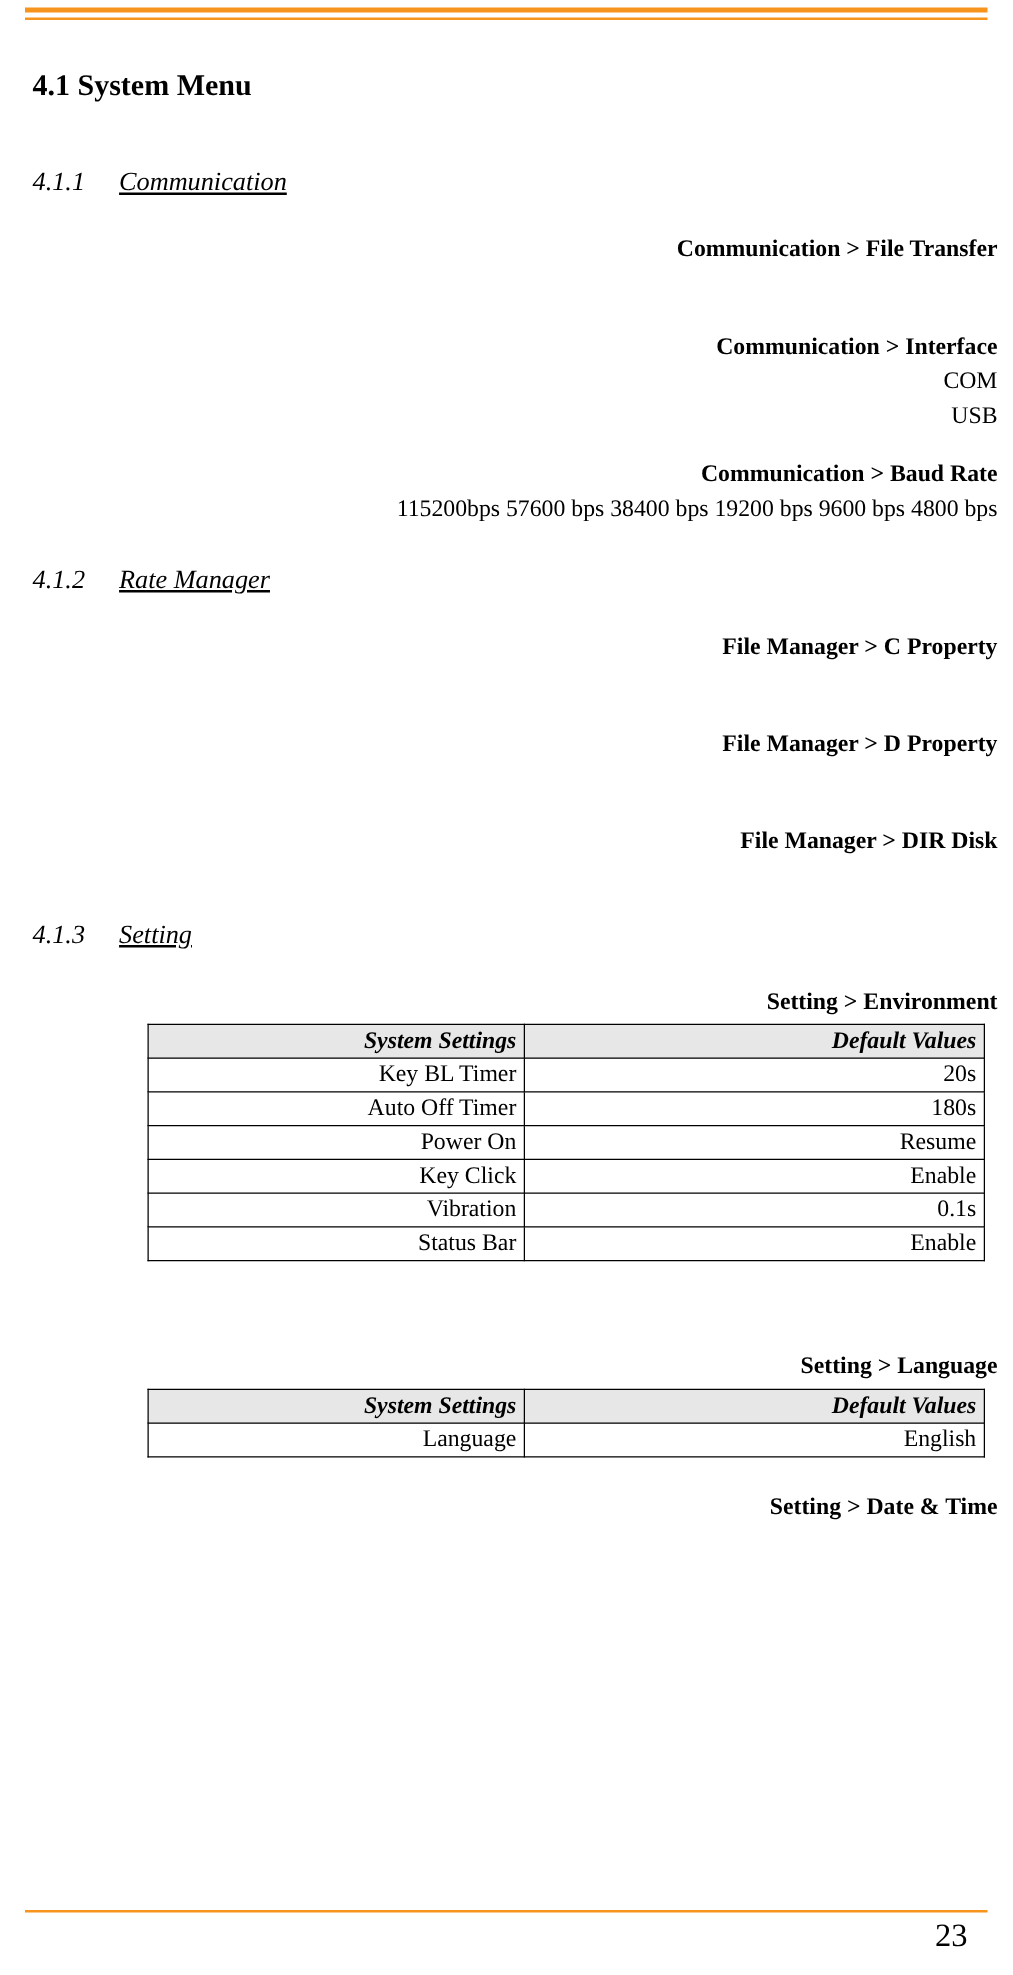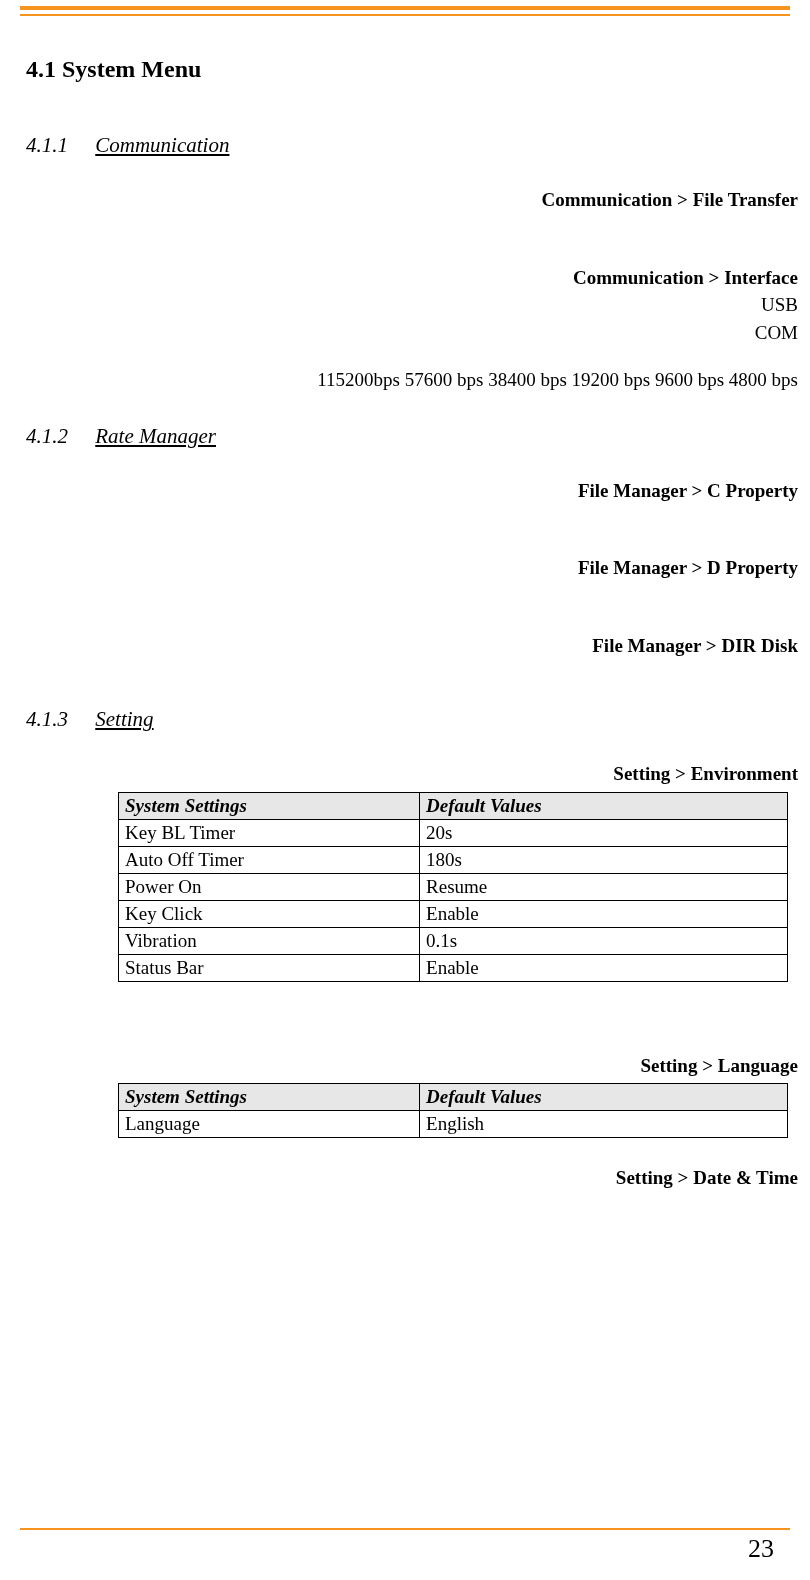--- a/index.html
+++ b/index.html
@@ -59,21 +59,21 @@
       margin-left: 92px;
       margin-right: 10px;
     }
     table {
       width: 100%;
       border-collapse: collapse;
       font-size: 19px;
     }
     th, td {
       border: 1px solid #000;
-      text-align: left;
+      text-align: right;
       padding: 2px 6px;
       vertical-align: top;
     }
     th {
       background: #e7e7e7;
       font-style: italic;
       font-weight: bold;
     }
     th.col1, td.col1 { width: 45%; }
     .footer-rule {
@@ -105,25 +105,26 @@
   </div>
 
   <div class="block">
     <p class="bold">Communication &gt; File Transfer</p>
   </div>
 
   <div class="gap-sm"></div>
 
   <div class="block" style="margin-bottom:20px;">
     <p class="bold">Communication &gt; Interface</p>
+    <p>COM</p>
     <p>USB</p>
-    <p>COM</p>
-  </div>
-
-  <div class="block">
+  </div>
+
+  <div class="block">
+    <p class="bold">Communication &gt; Baud Rate</p>
     <p>115200bps 57600 bps 38400 bps 19200 bps 9600 bps 4800 bps</p>
   </div>
 
   <div class="sub-heading">
     <span class="num">4.1.2</span>
     <span class="ttl">Rate Manager</span>
   </div>
 
   <div class="block">
     <p class="bold">File Manager &gt; C Property</p>

